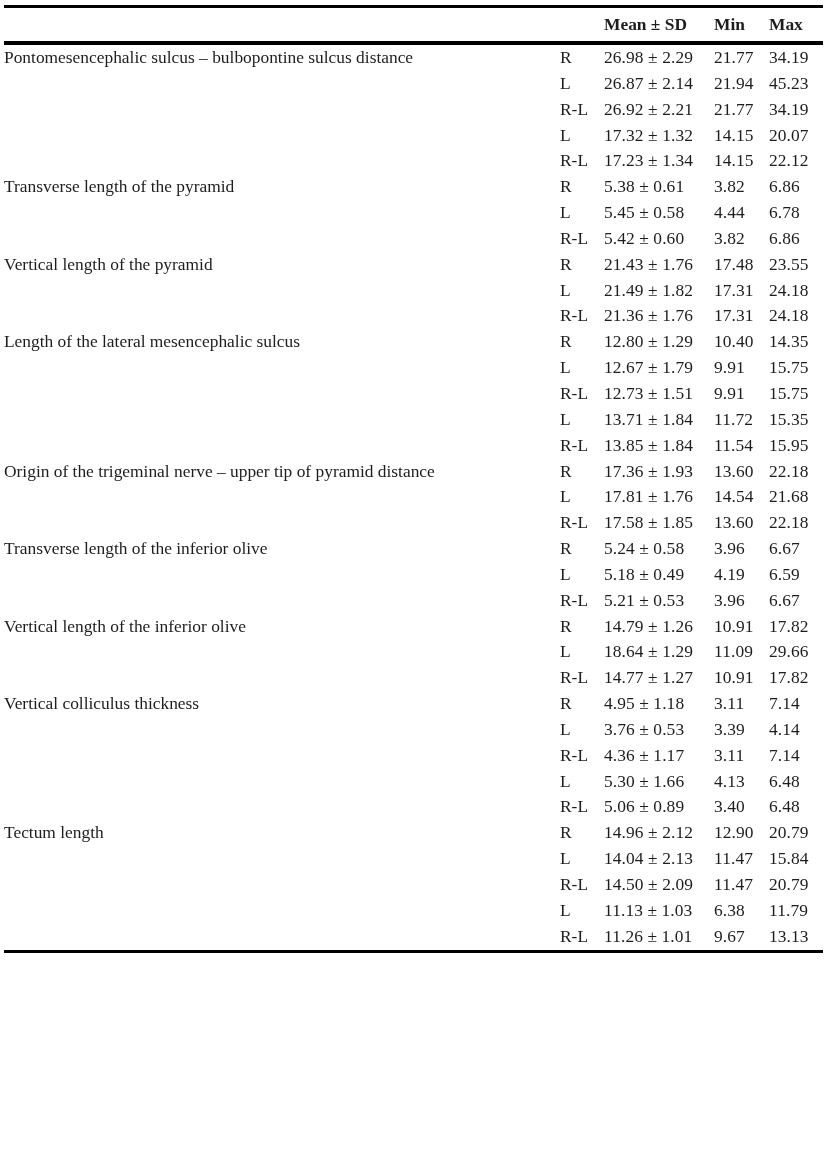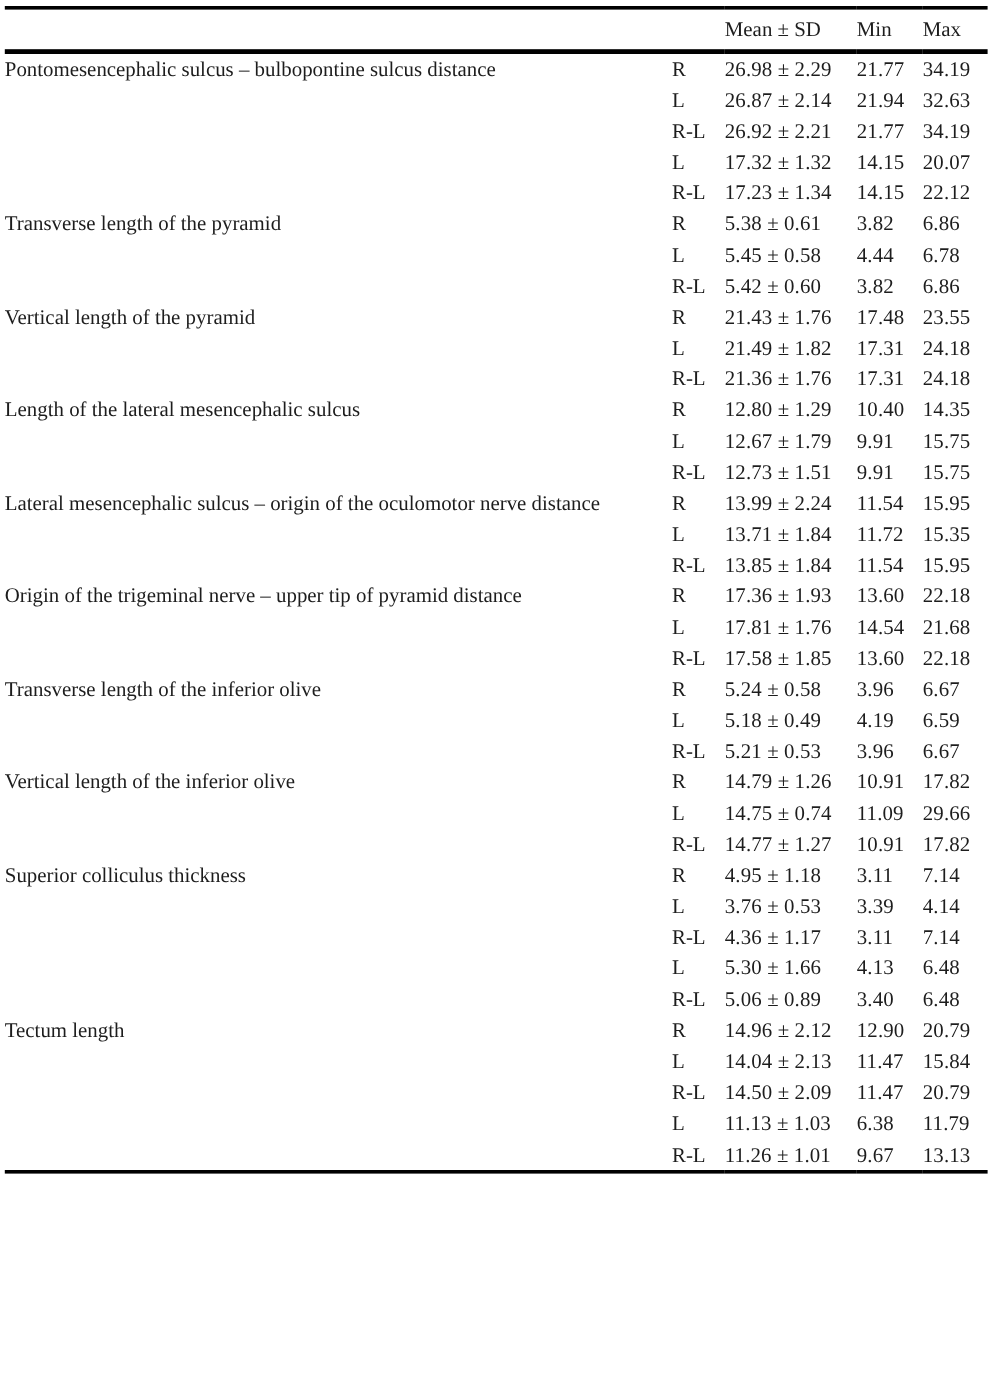--- a/index.html
+++ b/index.html
@@ -31,21 +31,21 @@
   col.c-label { width: 556px; }
   col.c-side  { width: 44px; }
   col.c-mean  { width: 110px; }
   col.c-min   { width: 55px; }
   col.c-max   { width: 54px; }
 
   thead th {
     border-bottom: 4px solid #000000;
     height: 33px;
     padding: 0;
-    font-weight: normal;
+    font-weight: bold;
     font-size: 17.4px;
     text-align: left;
     vertical-align: middle;
     white-space: nowrap;
   }
   tbody td {
     height: 25.85px;
     line-height: 25.85px;
     padding: 0;
     font-size: 17.4px;
@@ -82,21 +82,21 @@
           <td>R</td>
           <td class="num">26.98 ± 2.29</td>
           <td class="num">21.77</td>
           <td class="num">34.19</td>
         </tr>
         <tr>
           <td></td>
           <td>L</td>
           <td class="num">26.87 ± 2.14</td>
           <td class="num">21.94</td>
-          <td class="num">32.63</td>
+          <td class="num">45.23</td>
         </tr>
         <tr>
           <td></td>
           <td>R-L</td>
           <td class="num">26.92 ± 2.21</td>
           <td class="num">21.77</td>
           <td class="num">34.19</td>
         </tr>
         <tr>
           <td></td>
@@ -169,27 +169,20 @@
           <td class="num">15.75</td>
         </tr>
         <tr>
           <td></td>
           <td>R-L</td>
           <td class="num">12.73 ± 1.51</td>
           <td class="num">9.91</td>
           <td class="num">15.75</td>
         </tr>
         <tr>
-          <td>Lateral mesencephalic sulcus – origin of the oculomotor nerve distance</td>
-          <td>R</td>
-          <td class="num">13.99 ± 2.24</td>
-          <td class="num">11.54</td>
-          <td class="num">15.95</td>
-        </tr>
-        <tr>
           <td></td>
           <td>L</td>
           <td class="num">13.71 ± 1.84</td>
           <td class="num">11.72</td>
           <td class="num">15.35</td>
         </tr>
         <tr>
           <td></td>
           <td>R-L</td>
           <td class="num">13.85 ± 1.84</td>
@@ -241,33 +234,33 @@
         <tr>
           <td>Vertical length of the inferior olive</td>
           <td>R</td>
           <td class="num">14.79 ± 1.26</td>
           <td class="num">10.91</td>
           <td class="num">17.82</td>
         </tr>
         <tr>
           <td></td>
           <td>L</td>
-          <td class="num">14.75 ± 0.74</td>
+          <td class="num">18.64 ± 1.29</td>
           <td class="num">11.09</td>
           <td class="num">29.66</td>
         </tr>
         <tr>
           <td></td>
           <td>R-L</td>
           <td class="num">14.77 ± 1.27</td>
           <td class="num">10.91</td>
           <td class="num">17.82</td>
         </tr>
         <tr>
-          <td>Superior colliculus thickness</td>
+          <td>Vertical colliculus thickness</td>
           <td>R</td>
           <td class="num">4.95 ± 1.18</td>
           <td class="num">3.11</td>
           <td class="num">7.14</td>
         </tr>
         <tr>
           <td></td>
           <td>L</td>
           <td class="num">3.76 ± 0.53</td>
           <td class="num">3.39</td>

